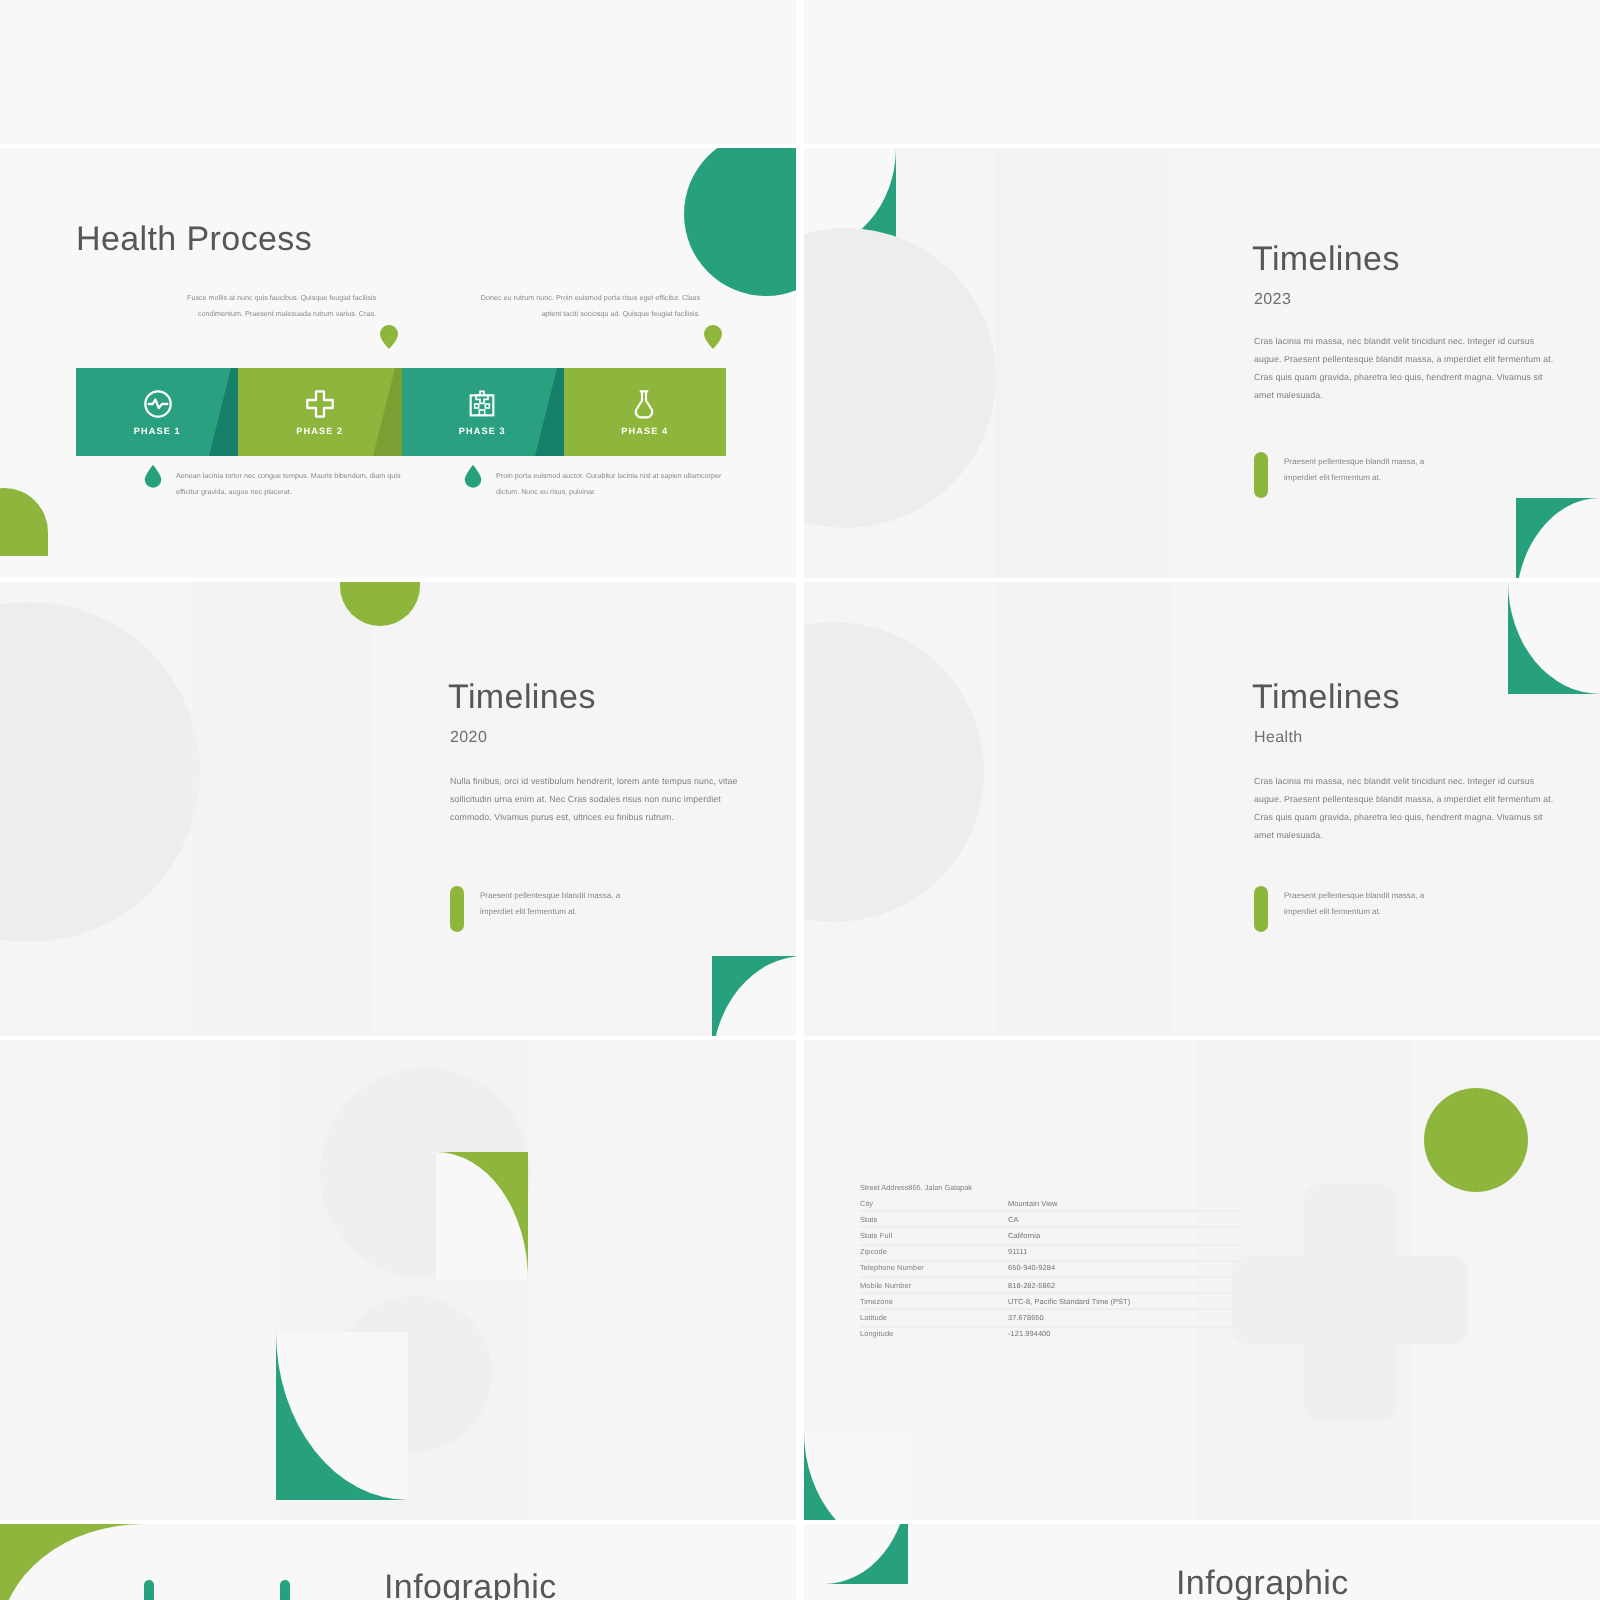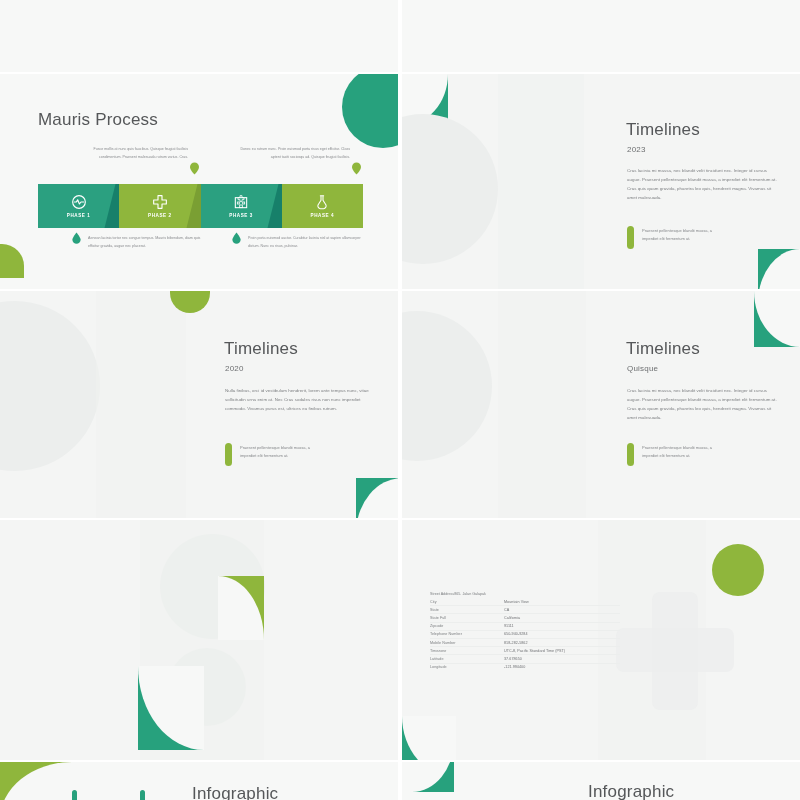--- a/index.html
+++ b/index.html
@@ -154,21 +154,21 @@
     
     
     
     
   </div>
 
   <div class="slide r1 cL">
     <div class="blob teal circle" style="left:342px; top:-8px; width:82px; height:82px;"></div>
     <div class="blob olive half-up" style="left:-20px; top:170px; width:44px; height:34px;"></div>
 
-    <div class="title" style="position:absolute; left:38px; top:36px;">Mauris Process</div>
+    <div class="title" style="position:absolute; left:38px; top:36px;">Health Process</div>
 
     <div class="txt-block right" style="left:70px; top:72px; width:118px;">
       <div class="micro-text">Fusce mollis at nunc quis faucibus. Quisque feugiat facilisis condimentum. Praesent malesuada rutrum varius. Cras.</div>
     </div>
     <div class="pin" style="left:190px; top:88px;">
       <svg viewBox="0 0 24 32">
           <path d="M12 0C5.4 0 0 5.4 0 12c0 8 12 20 12 20s12-12 12-20C24 5.4 18.6 0 12 0z" fill="#8fb63c"></path>
         </svg>
     </div>
 
@@ -276,21 +276,21 @@
     </div>
     <div class="wedge w-br" style="right:-4px; bottom:-16px; width:46px; height:56px; background:#27a17d;"></div>
   </div>
 
   <div class="slide r2 cR alt">
     <div class="blob ghost circle" style="left:-60px; top:20px; width:150px; height:150px;"></div>
     <div class="blob ghost2" style="left:96px; top:0; width:88px; height:227px; opacity:.5;"></div>
     <div class="wedge w-tr" style="right:0; top:0; width:46px; height:56px; background:#27a17d;"></div>
 
     <div class="title" style="position:absolute; left:224px; top:48px;">Timelines</div>
-    <div class="subtitle" style="position:absolute; left:225px; top:70px;">Quisque</div>
+    <div class="subtitle" style="position:absolute; left:225px; top:70px;">Health</div>
     <div class="txt-block" style="left:225px; top:95px; width:152px;">
       <div class="body-text">Cras lacinia mi massa, nec blandit velit tincidunt nec. Integer id cursus augue. Praesent pellentesque blandit massa, a imperdiet elit fermentum at. Cras quis quam gravida, pharetra leo quis, hendrerit magna. Vivamus sit amet malesuada.</div>
     </div>
     <div class="pill" style="left:225px; top:152px;"></div>
     <div class="txt-block" style="left:240px; top:153px; width:86px;">
       <div class="tiny-text">Praesent pellentesque blandit massa, a imperdiet elit fermentum at.</div>
     </div>
   </div>
 
   <div class="slide r3 cL alt">

